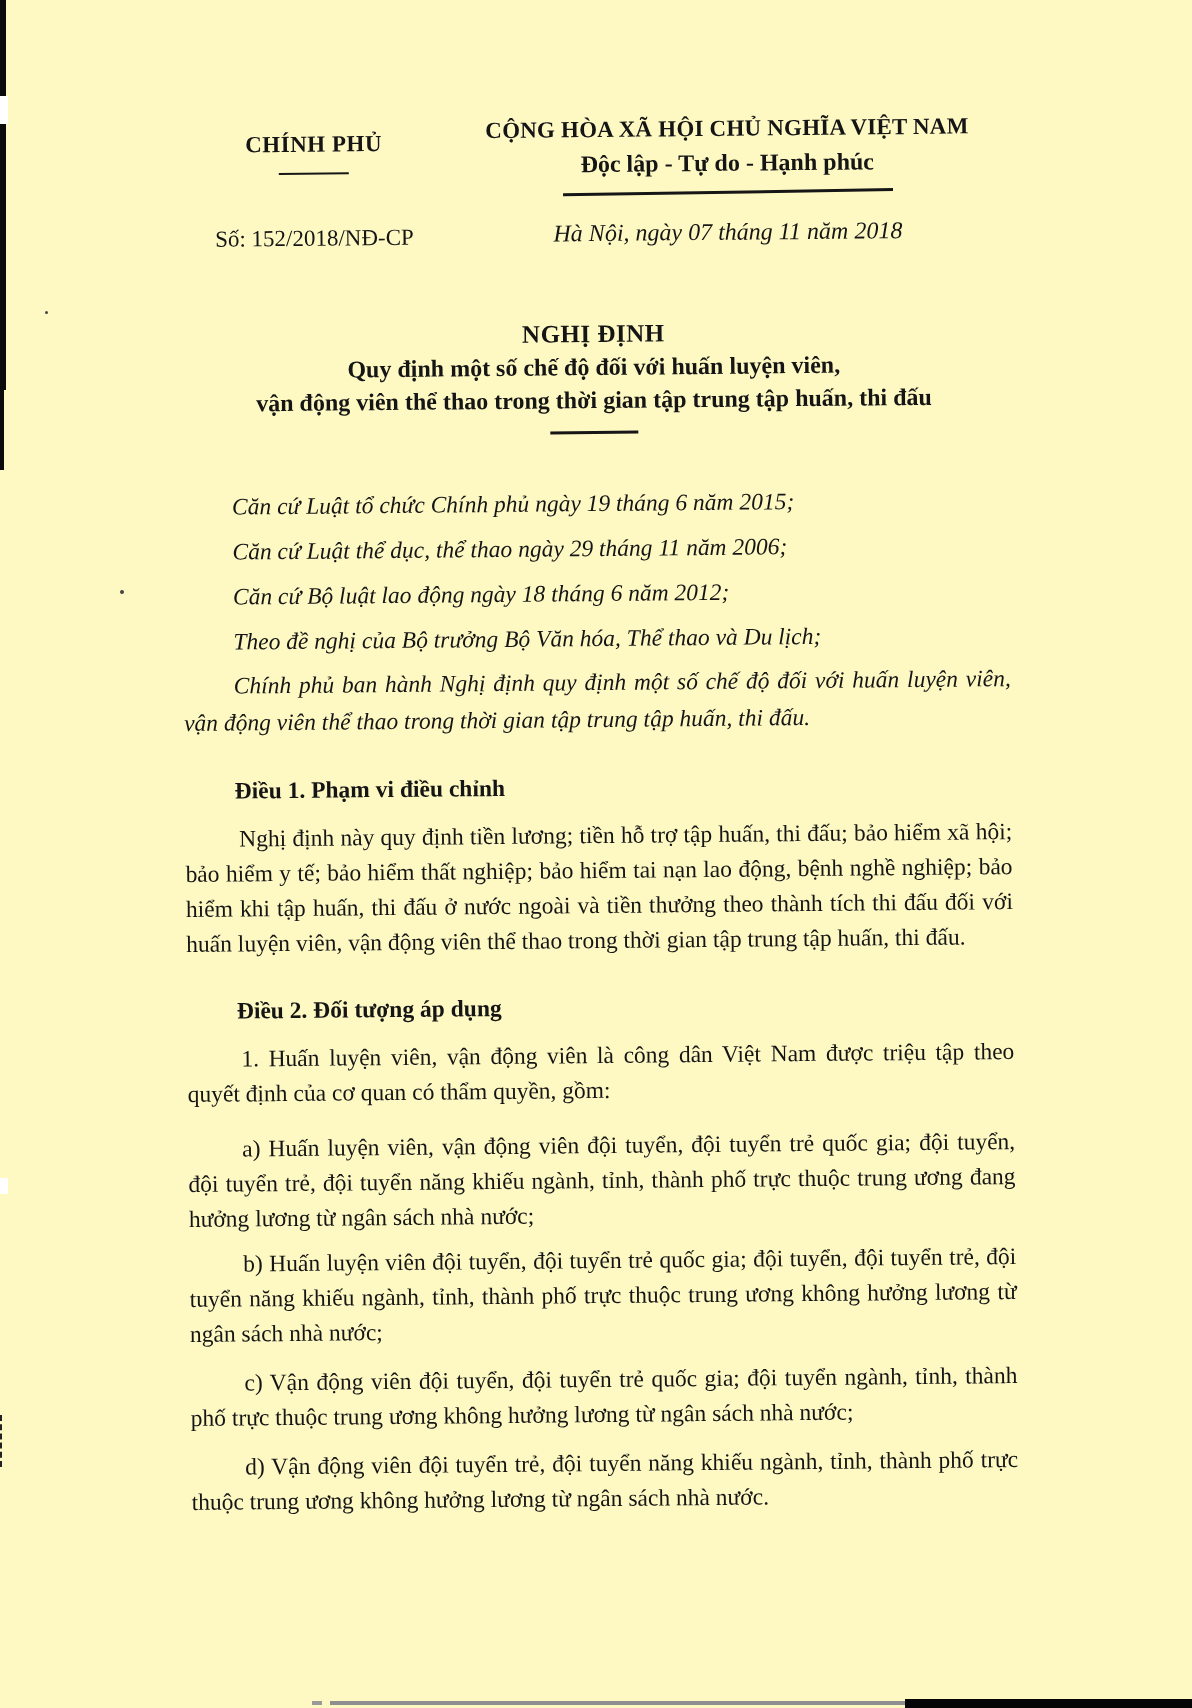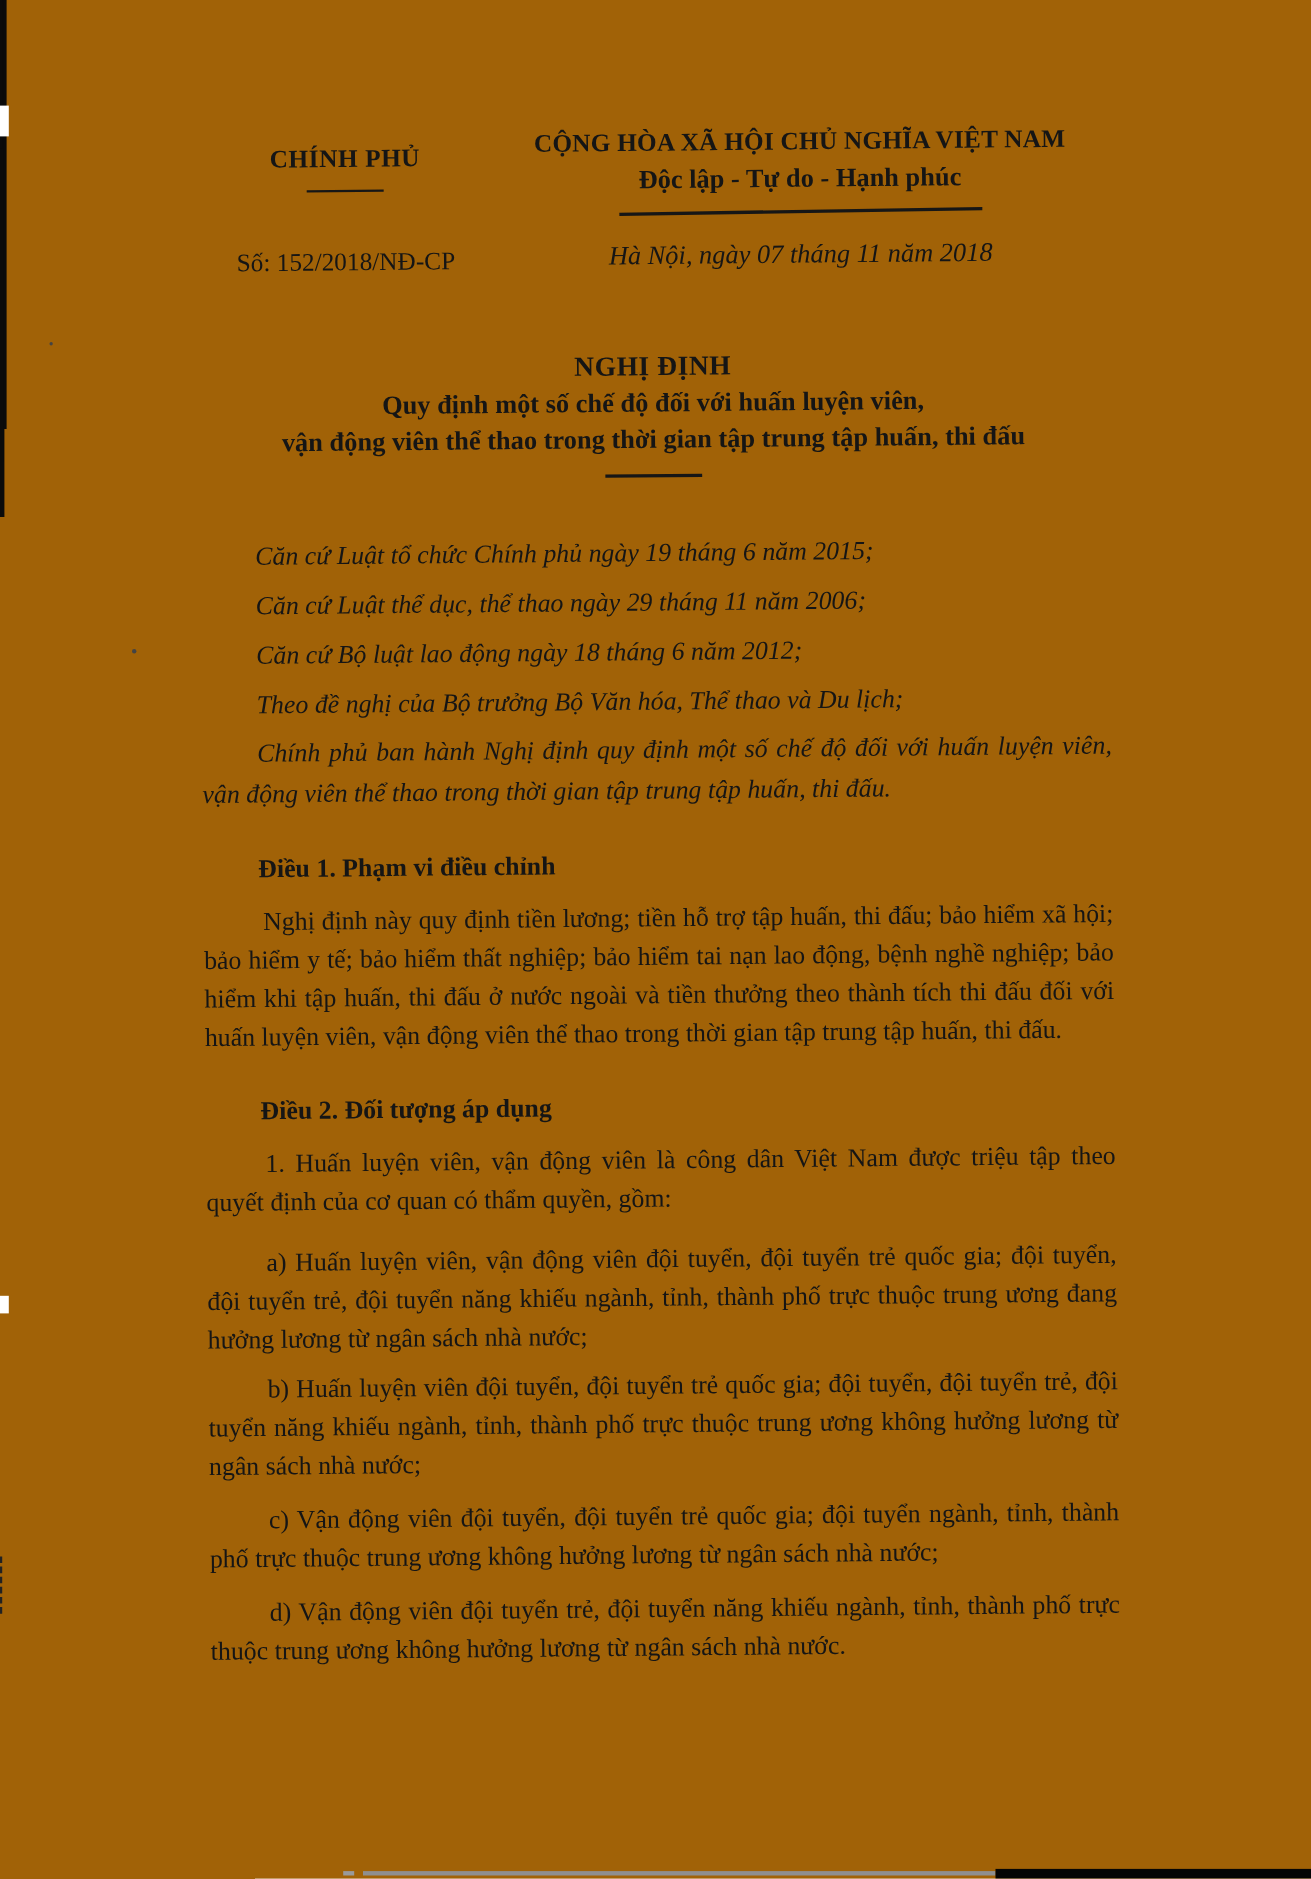--- a/index.html
+++ b/index.html
@@ -1,20 +1,20 @@
 <!DOCTYPE html>
 <html><head>
 <meta charset="utf-8">
 <style>
   * { margin:0; padding:0; box-sizing:border-box; }
   html, body { background:#ffffff; }
   .page {
     position:relative;
     width:1192px; height:1708px;
-    background:#a16207;
+    background:#fef9c3;
     overflow:hidden;
     font-family:"Liberation Serif", serif;
     color:#151515;
   }
   .content {
     position:absolute; left:0; top:0; width:100%;
     transform:rotate(-0.55deg);
     transform-origin:50% 40%;
   }
 

